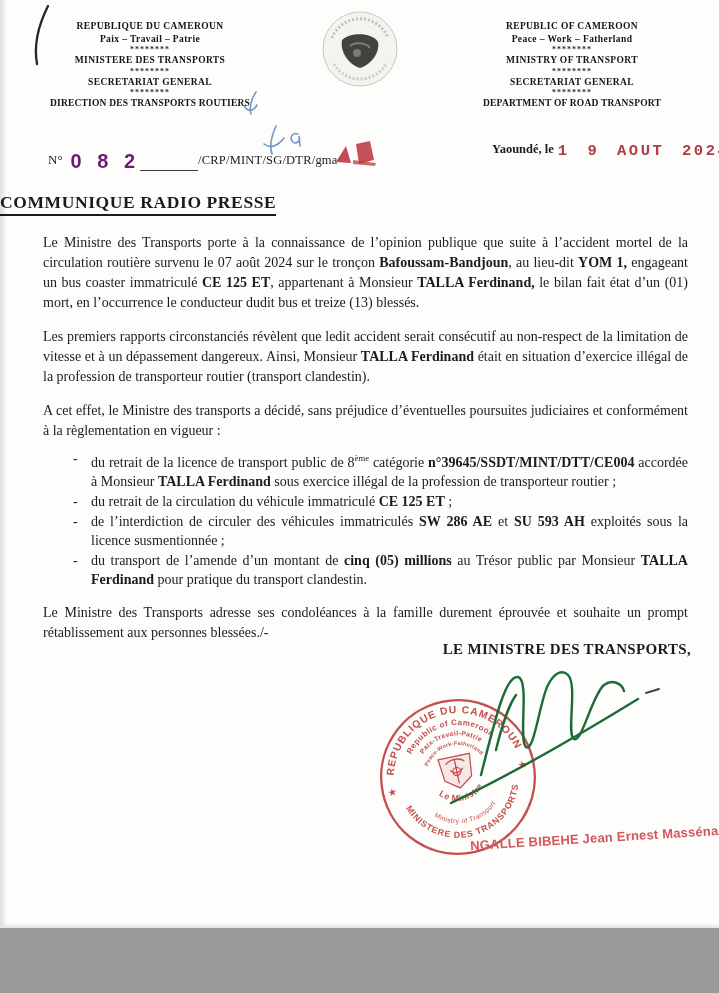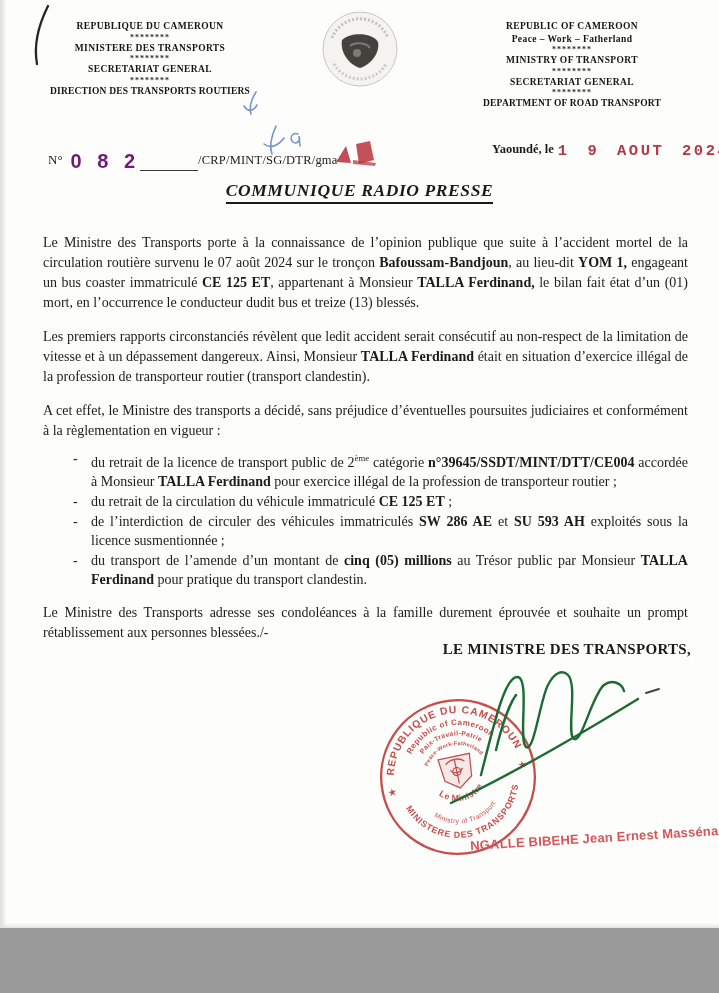--- a/index.html
+++ b/index.html
@@ -31,21 +31,21 @@
     color:#701a75;letter-spacing:5px;margin-left:8px;line-height:20px;}
   .ref-rule{display:inline-block;width:58px;border-bottom:1.4px solid #3a3a3a;height:20px;}
   .ref-code{font-size:12.5px;padding-bottom:3px;letter-spacing:.2px;}
 
   .dateline{position:absolute;left:492px;top:142px;display:flex;align-items:flex-start;white-space:nowrap;}
   .date-place{font-size:12.5px;font-weight:bold;}
   .date-stamp{font-family:Liberation Mono, monospace;font-weight:bold;font-size:15.5px;
     color:#b23a44;letter-spacing:2.5px;word-spacing:6px;margin-left:4px;}
 
   
-  .title-row{position:absolute;left:0;top:180px;width:100%;text-align:center;font-style:italic;}
+  .title-row{position:absolute;left:0;top:192px;width:100%;}
   .doc-title{display:inline-block;font-size:17.5px;font-weight:bold;letter-spacing:.6px;
     border-bottom:2.2px solid #1b1b1b;padding-bottom:1px;}
 
   
   .body{position:absolute;left:43px;top:233px;width:645px;font-size:14px;line-height:20px;
     text-align:justify;}
   .body p{margin:0 0 14px 0;}
   .body p.p3{margin-bottom:8px;}
   .b{font-weight:bold;}
   sup{font-size:.62em;}
@@ -75,20 +75,21 @@
 <div class="page">
   <div class="edge-left"></div>
   <div class="edge-bottom"></div>
 
   <svg class="corner-mark" width="42" height="64" viewBox="0 0 42 64">
     <path d="M 30 2 C 22 18, 15 38, 19 60" fill="none" stroke="#262626" stroke-width="2.3" stroke-linecap="round"></path>
   </svg>
 
   <div class="hdr hdr-left">
     <div>REPUBLIQUE DU CAMEROUN</div>
+    <div>Paix – Travail – Patrie</div>
     <div class="stars">********</div>
     <div>MINISTERE DES TRANSPORTS</div>
     <div class="stars">********</div>
     <div>SECRETARIAT GENERAL</div>
     <div class="stars">********</div>
     <div class="wide">DIRECTION DES TRANSPORTS ROUTIERS</div>
   </div>
 
   <svg class="emblem" viewBox="0 0 80 82">
     <circle cx="40" cy="41" r="37" fill="#f4f3f0" stroke="#c8c6c0" stroke-width="1"></circle>
@@ -139,21 +140,21 @@
   </div>
 
   <div class="body">
     <p><span>Le Ministre des Transports porte à la connaissance de l’opinion publique que suite à l’accident mortel de la circulation routière survenu le 07 août 2024 sur le tronçon </span><span class="b">Bafoussam-Bandjoun</span><span>, au lieu-dit </span><span class="b">YOM 1,</span><span> engageant un bus coaster immatriculé  </span><span class="b">CE 125 ET</span><span>, appartenant à Monsieur </span><span class="b">TALLA Ferdinand,</span><span> le bilan fait état d’un (01) mort, en l’occurrence le conducteur dudit bus et treize (13) blessés.</span></p>
     <p><span>Les premiers rapports circonstanciés révèlent que ledit accident serait consécutif au non-respect de la limitation de vitesse et à un dépassement dangereux. Ainsi, Monsieur </span><span class="b">TALLA Ferdinand</span><span> était en situation d’exercice illégal de la profession de transporteur routier (transport clandestin).</span></p>
     <p class="p3"><span>A cet effet, le Ministre des transports a décidé, sans préjudice d’éventuelles poursuites judiciaires et conformément à la règlementation en vigueur :</span></p>
 
     <div class="dlist">
       <div class="li">
         <span class="dash">-</span>
-        <span class="li-text"><span>du retrait de la licence de transport public de 2</span><sup>ème</sup><span> catégorie </span><span class="b">n°39645/SSDT/MINT/DTT/CE004</span><span> accordée à Monsieur </span><span class="b">TALLA Ferdinand</span><span> pour exercice illégal de la profession de transporteur routier ;</span></span>
+        <span class="li-text"><span>du retrait de la licence de transport public de 8</span><sup>ème</sup><span> catégorie </span><span class="b">n°39645/SSDT/MINT/DTT/CE004</span><span> accordée à Monsieur </span><span class="b">TALLA Ferdinand</span><span> sous exercice illégal de la profession de transporteur routier ;</span></span>
       </div>
       <div class="li">
         <span class="dash">-</span>
         <span class="li-text"><span>du retrait de la circulation du véhicule immatriculé </span><span class="b">CE 125 ET</span><span> ;</span></span>
       </div>
       <div class="li">
         <span class="dash">-</span>
         <span class="li-text"><span>de l’interdiction de circuler des véhicules immatriculés </span><span class="b">SW 286 AE</span><span> et </span><span class="b">SU 593 AH</span><span> exploités sous la licence susmentionnée ;</span></span>
       </div>
       <div class="li">

